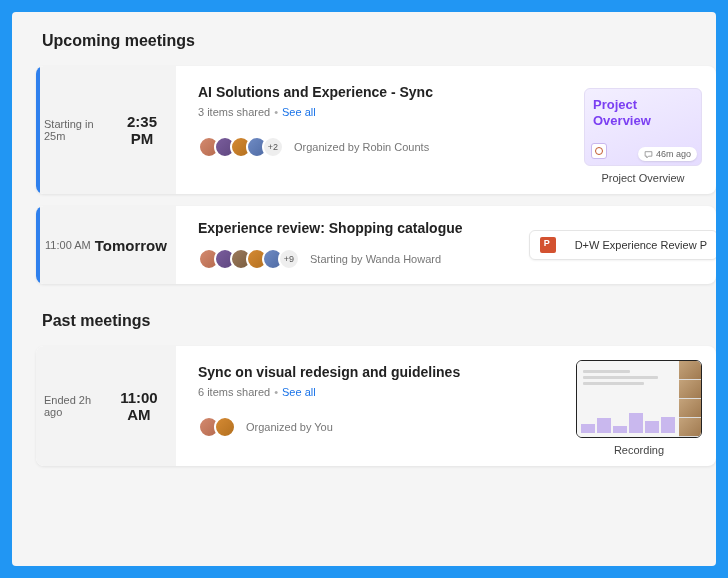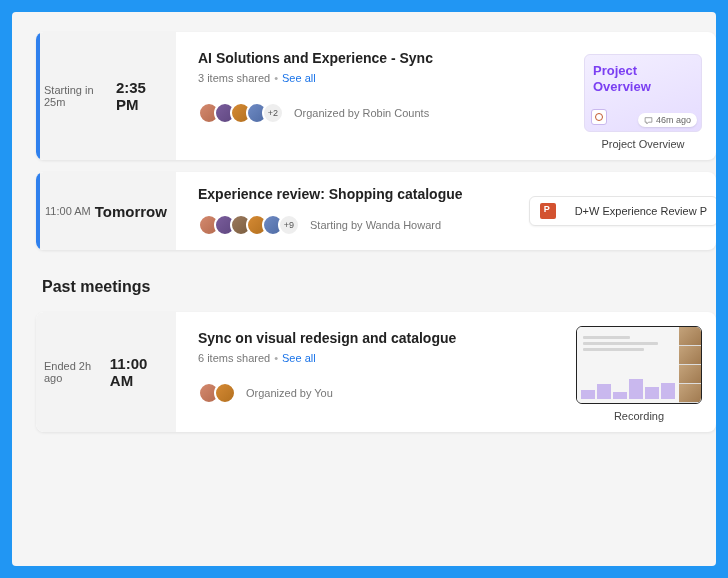--- a/index.html
+++ b/index.html
@@ -53,20 +53,21 @@
     gap: 4px;
   }
   .time-sub {
     font-size: 11px;
     color: #666;
   }
   .time-main {
     font-size: 15px;
     font-weight: 700;
     color: #222;
+    text-align: center;
   }
   .content-col {
     flex: 1;
     padding: 18px 16px 8px 22px;
     display: flex;
     flex-direction: column;
     gap: 6px;
     min-width: 0;
   }
   .meeting-title {
@@ -262,20 +263,21 @@
   .meeting-card.compact .content-col { padding: 14px 16px 14px 22px; }
   .meeting-card.compact .attendee-row { margin-top: 6px; }
   .meeting-card.compact .right-col { flex-direction: row; padding: 0 0 0 0; align-items: center; }
   .meeting-card.compact .right-col .file-chip { margin-right: -2px; }
 </style>
 </head>
 <body>
 
 <div class="container">
 
+  <div class="section-title">Upcoming meetings</div>
 
   <div class="meeting-card upcoming">
     <div class="time-col">
       <div class="time-sub">Starting in 25m</div>
       <div class="time-main">2:35 PM</div>
     </div>
     <div class="content-col">
       <div class="meeting-title">AI Solutions and Experience - Sync</div>
       <div class="shared-line">
         <span>3 items shared</span>
@@ -339,21 +341,21 @@
   </div>
 
   <div class="section-title" style="margin-top:28px;">Past meetings</div>
 
   <div class="meeting-card">
     <div class="time-col">
       <div class="time-sub">Ended 2h ago</div>
       <div class="time-main">11:00 AM</div>
     </div>
     <div class="content-col">
-      <div class="meeting-title">Sync on visual redesign and catalogue</div>
+      <div class="meeting-title">Sync on visual redesign and guidelines</div>
       <div class="shared-line">
         <span>6 items shared</span>
         <span class="dot">•</span>
         <span class="see-all">See all</span>
       </div>
       <div class="attendee-row">
         <div class="avatars">
           <span class="avatar av1"></span>
           <span class="avatar av3"></span>
         </div>

